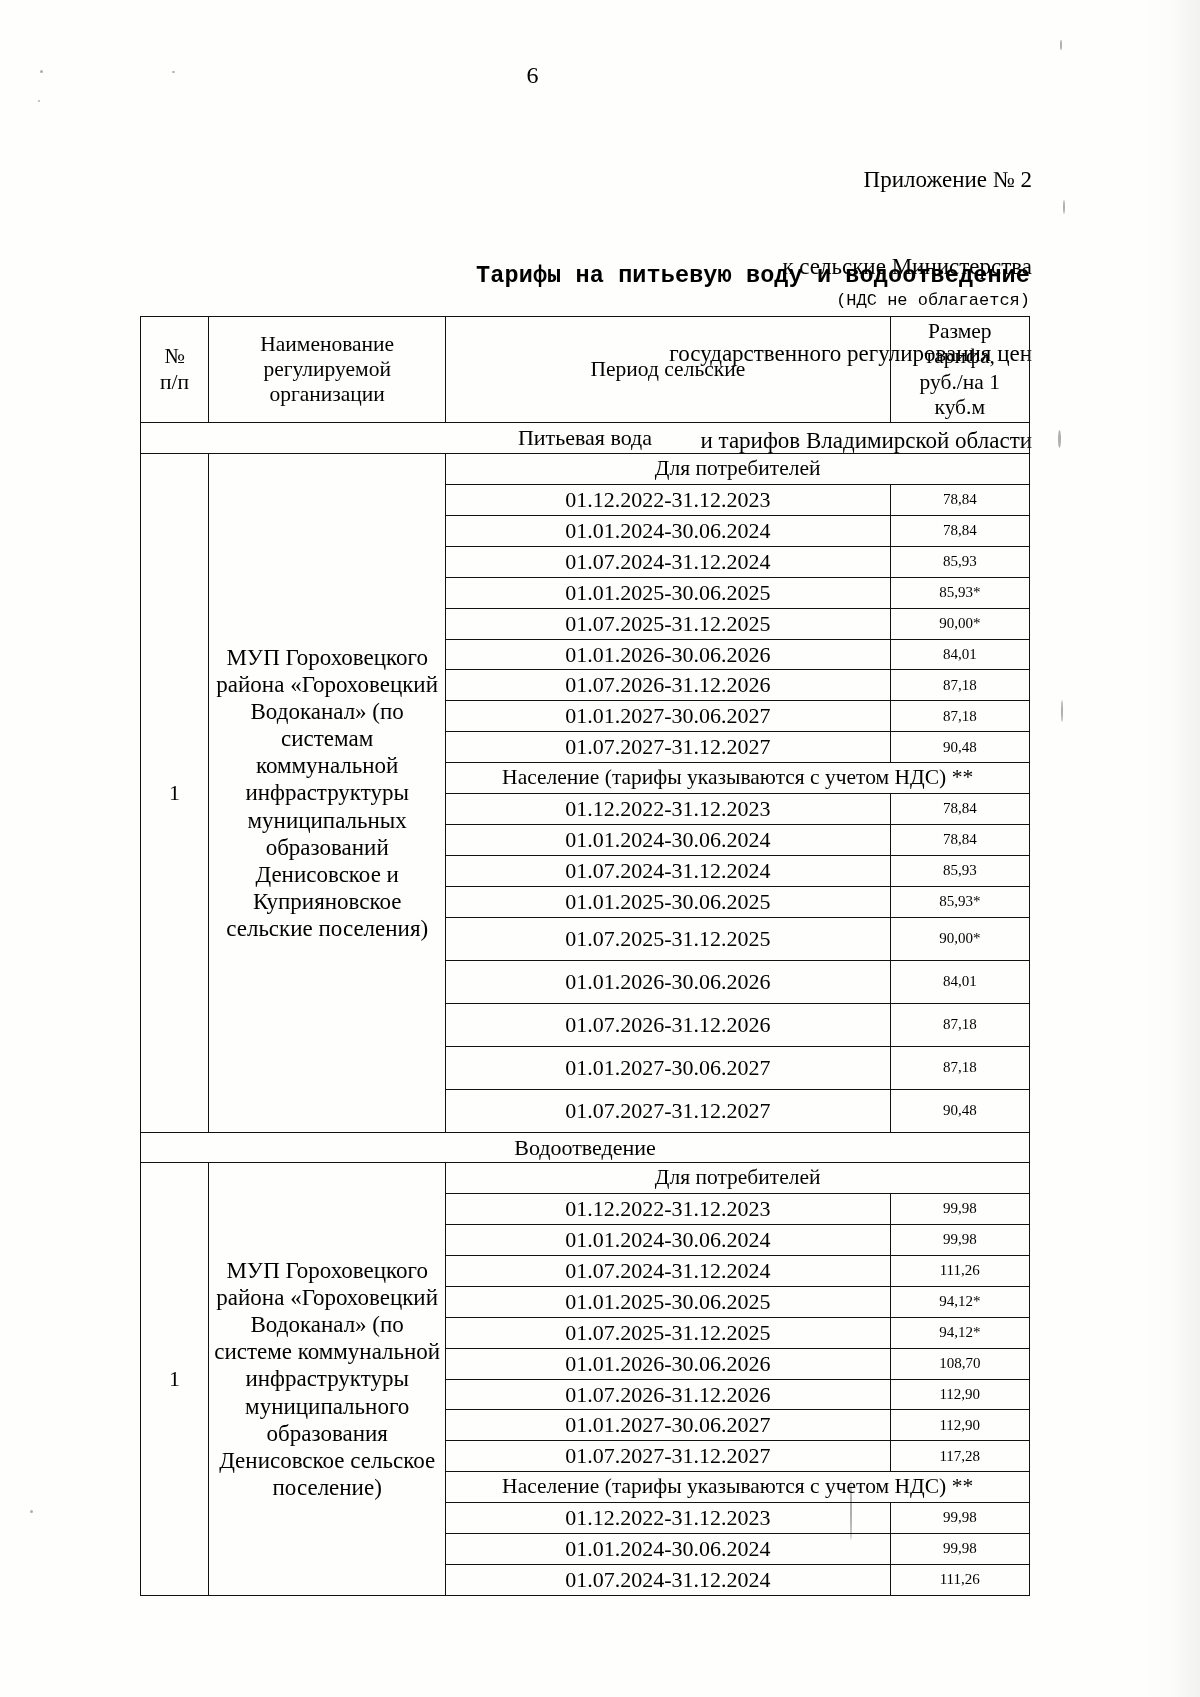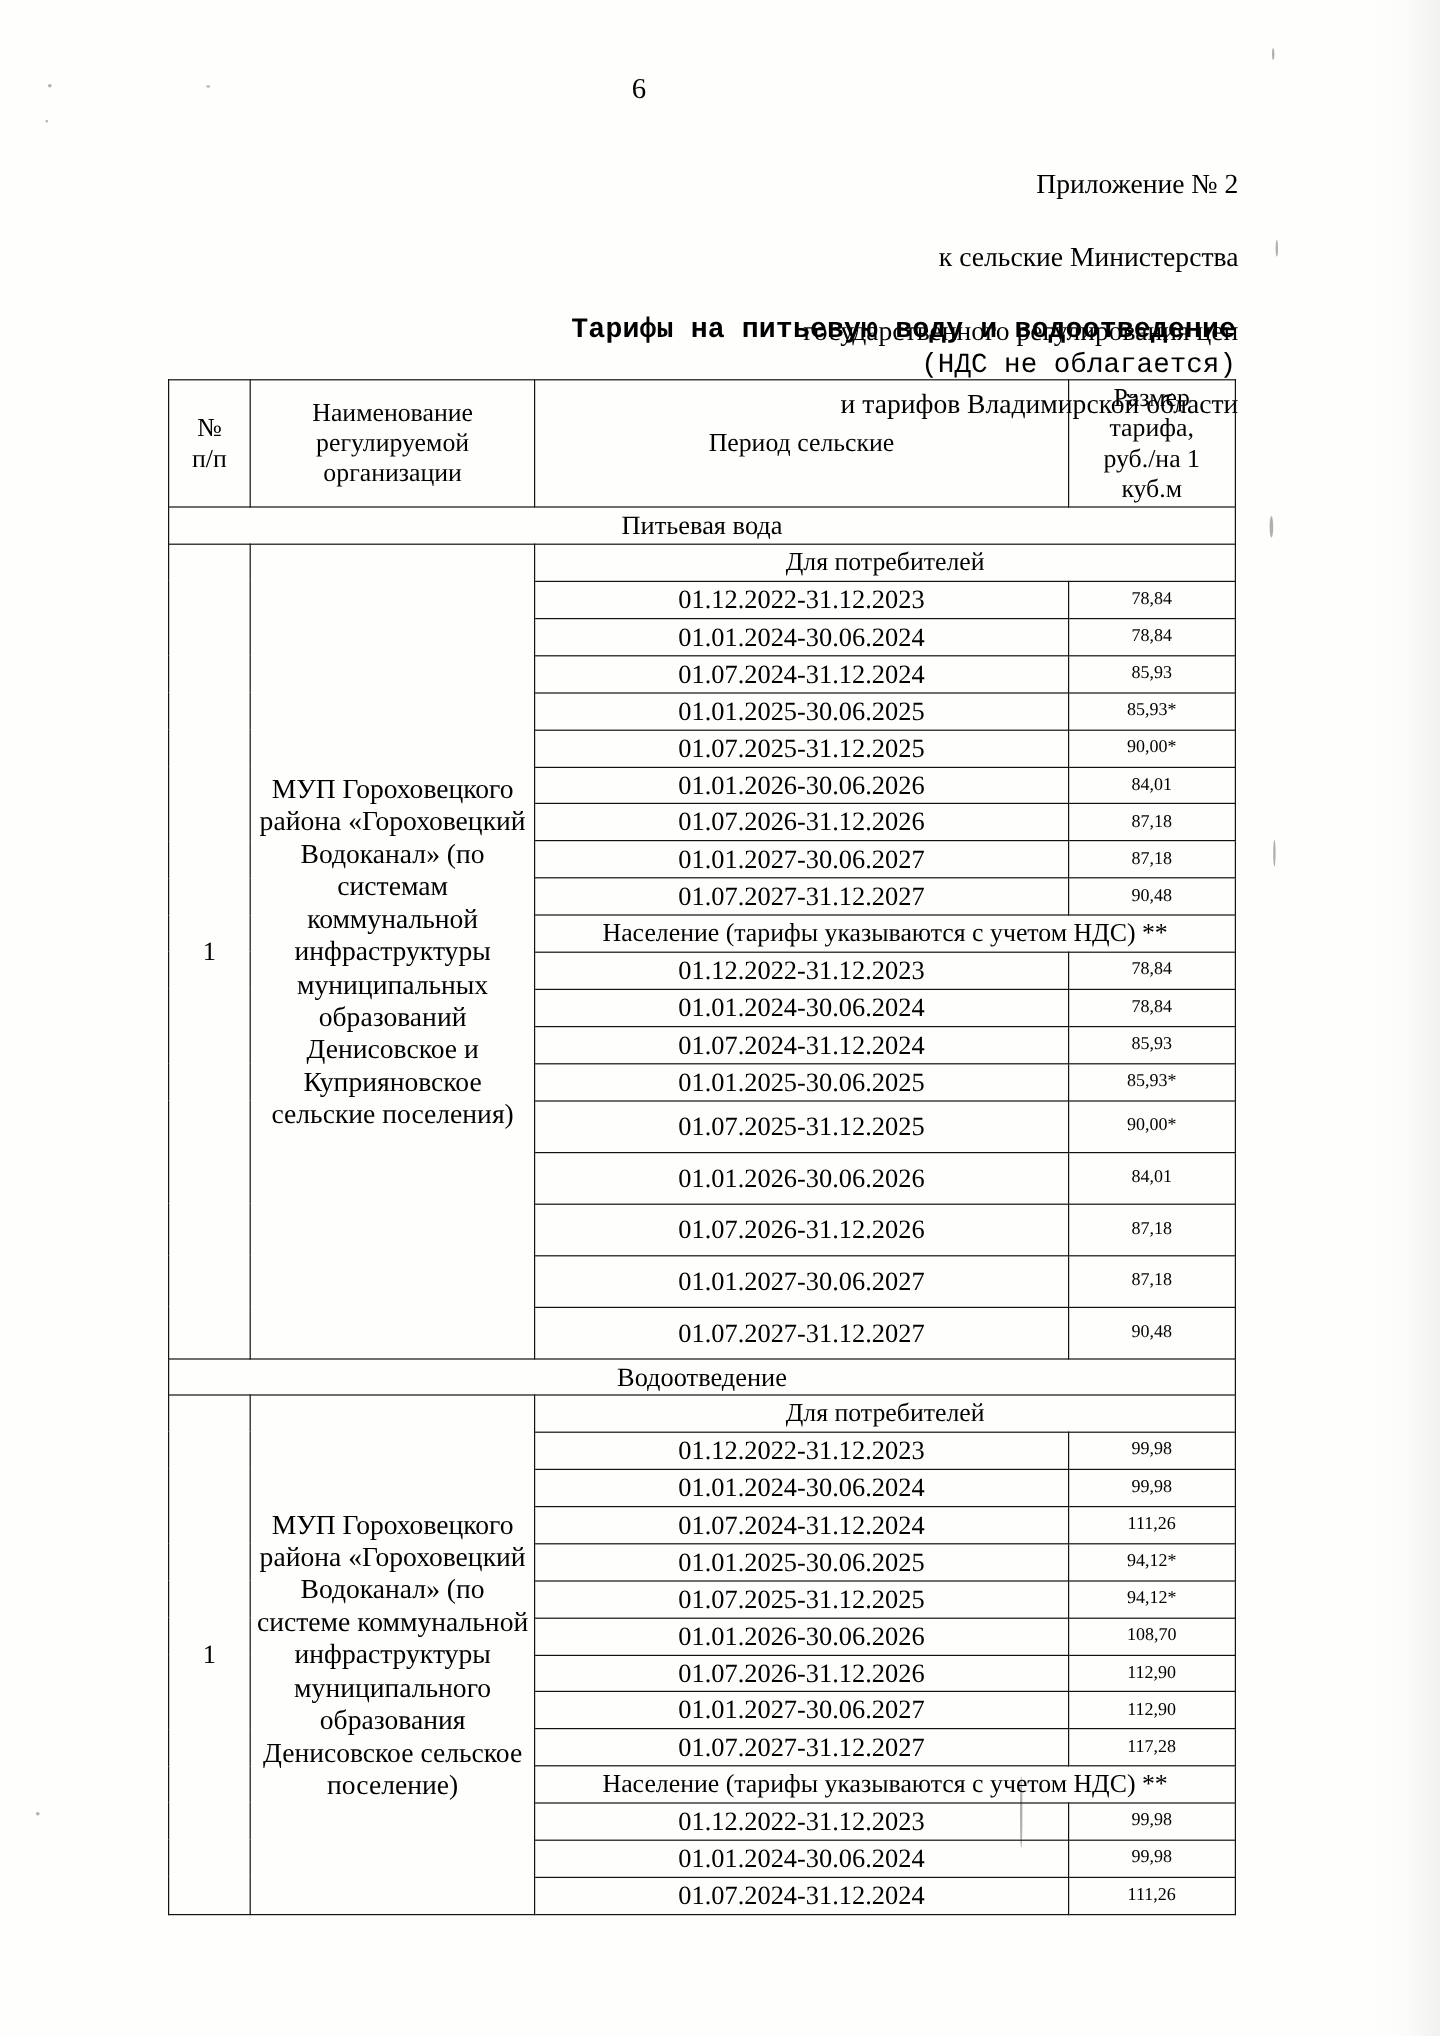--- a/index.html
+++ b/index.html
@@ -41,36 +41,36 @@
   }
   .doc-ref {
     position: absolute;
     top: 108px;
     right: 168px;
     text-align: right;
     font-size: 23px;
     line-height: 1.33;
     white-space: pre-line;
   }
-  .doc-ref div { white-space: nowrap; }
+  .doc-ref div { white-space: nowrap; margin-top: 26px; }
   .title-block {
     position: absolute;
     top: 262px;
     left: 140px;
     width: 890px;
     text-align: right;
     font-family: Liberation Mono, monospace;
   }
   .title-main {
     font-size: 23.5px;
     font-weight: bold;
     letter-spacing: 0.1px;
   }
   .title-sub {
-    font-size: 23px;
+    font-size: 17px;
     margin-top: 2px;
   }
   table.tariff {
     position: absolute;
     top: 316px;
     left: 140px;
     width: 890px;
     border-collapse: collapse;
     font-size: 21.5px;
   }

